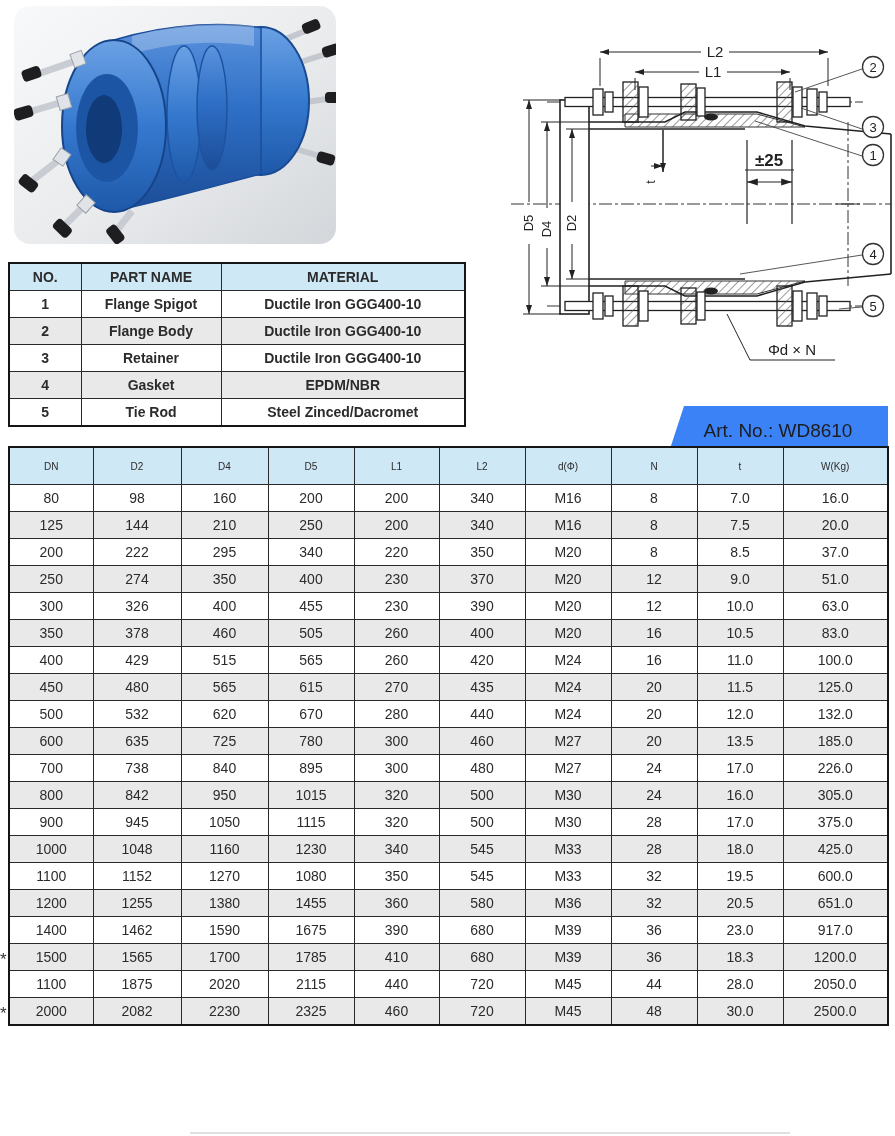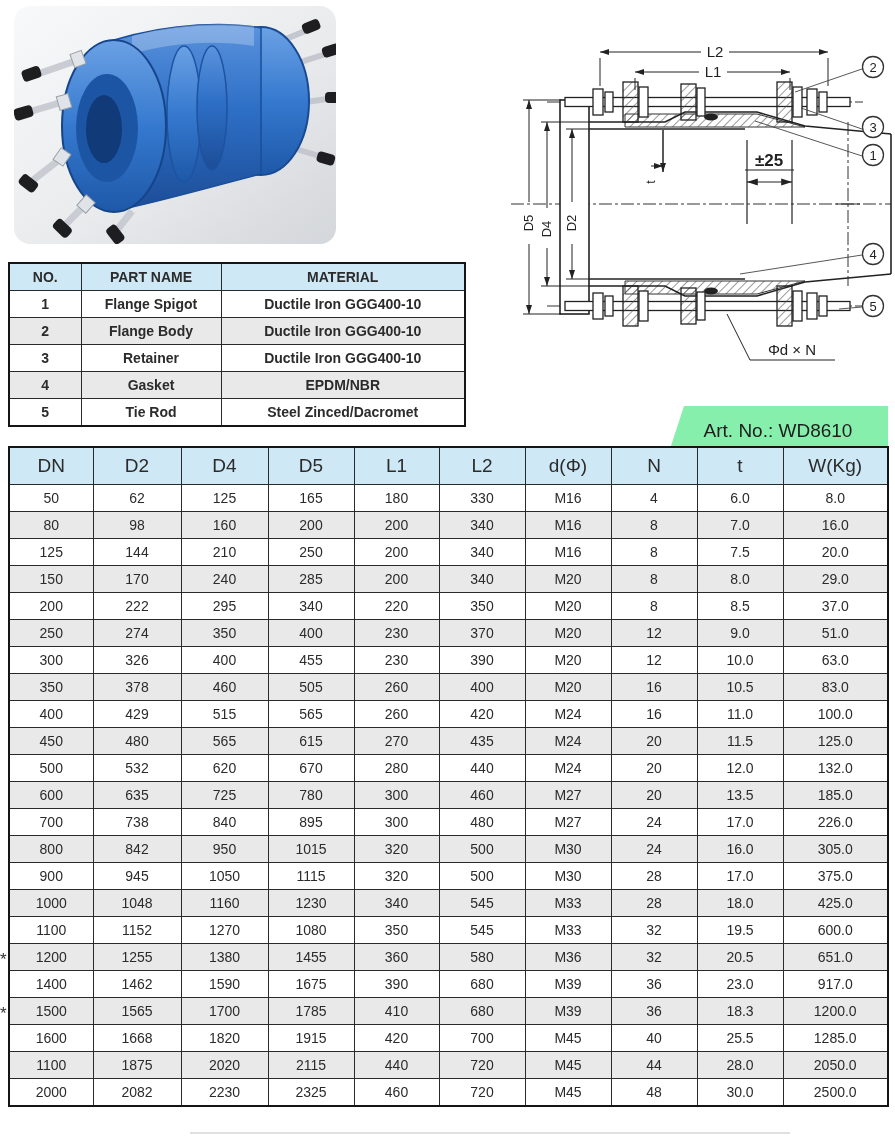--- a/index.html
+++ b/index.html
@@ -17,30 +17,30 @@
   .parts-wrap{position:absolute;left:8px;top:262px;}
   table{border-collapse:collapse;table-layout:fixed;}
   .parts{width:456px;border:2px solid #151515;}
   .parts th,.parts td{border:1px solid #2a2a2a;height:26px;padding:0;
       text-align:center;font-size:14px;font-weight:700;vertical-align:middle;}
   .parts thead th{background:#cfe8f6;}
   .parts tbody tr:nth-child(even){background:#e9e9e9;}
 
   
   .badge{position:absolute;left:668px;top:406px;width:220px;height:49px;
-      background:#86efac;display:flex;align-items:center;justify-content:center;
+      background:#3b82f6;display:flex;align-items:center;justify-content:center;
       font-size:19px;color:#1d1d1d;
       clip-path:polygon(16px 0,100% 0,100% 100%,0 100%);}
 
   
   .dims-wrap{position:absolute;left:8px;top:446px;}
   .dims{width:879px;border:2px solid #151515;}
   .dims th,.dims td{border:1px solid #2a2a2a;padding:0;text-align:center;
       vertical-align:middle;font-weight:400;}
-  .dims thead th{background:#cfe8f6;height:36px;font-size:19px;}
+  .dims thead th{background:#cfe8f6;height:36px;font-size:10px;}
   .dims tbody td{height:26px;font-size:14px;}
   .dims tbody tr:nth-child(even){background:#e9e9e9;}
 
   .star{position:absolute;left:-8px;width:10px;font-size:17px;color:#333;
       line-height:10px;}
 
   .bottom-smudge{position:absolute;left:190px;top:1132px;width:600px;height:2px;
       background:#cccccc;opacity:.6;}
 </style>
 </head>
@@ -335,32 +335,20 @@
             <th>L1</th>
             <th>L2</th>
             <th>d(Φ)</th>
             <th>N</th>
             <th>t</th>
             <th>W(Kg)</th>
           </tr>
         </thead>
       <tbody>
           <tr>
-            <td>50</td>
-            <td>62</td>
-            <td>125</td>
-            <td>165</td>
-            <td>180</td>
-            <td>330</td>
-            <td>M16</td>
-            <td>4</td>
-            <td>6.0</td>
-            <td>8.0</td>
-          </tr>
-          <tr>
             <td>80</td>
             <td>98</td>
             <td>160</td>
             <td>200</td>
             <td>200</td>
             <td>340</td>
             <td>M16</td>
             <td>8</td>
             <td>7.0</td>
             <td>16.0</td>
@@ -371,32 +359,20 @@
             <td>210</td>
             <td>250</td>
             <td>200</td>
             <td>340</td>
             <td>M16</td>
             <td>8</td>
             <td>7.5</td>
             <td>20.0</td>
           </tr>
           <tr>
-            <td>150</td>
-            <td>170</td>
-            <td>240</td>
-            <td>285</td>
-            <td>200</td>
-            <td>340</td>
-            <td>M20</td>
-            <td>8</td>
-            <td>8.0</td>
-            <td>29.0</td>
-          </tr>
-          <tr>
             <td>200</td>
             <td>222</td>
             <td>295</td>
             <td>340</td>
             <td>220</td>
             <td>350</td>
             <td>M20</td>
             <td>8</td>
             <td>8.5</td>
             <td>37.0</td>
@@ -575,32 +551,20 @@
             <td>1700</td>
             <td>1785</td>
             <td>410</td>
             <td>680</td>
             <td>M39</td>
             <td>36</td>
             <td>18.3</td>
             <td>1200.0</td>
           </tr>
           <tr>
-            <td>1600</td>
-            <td>1668</td>
-            <td>1820</td>
-            <td>1915</td>
-            <td>420</td>
-            <td>700</td>
-            <td>M45</td>
-            <td>40</td>
-            <td>25.5</td>
-            <td>1285.0</td>
-          </tr>
-          <tr>
             <td>1100</td>
             <td>1875</td>
             <td>2020</td>
             <td>2115</td>
             <td>440</td>
             <td>720</td>
             <td>M45</td>
             <td>44</td>
             <td>28.0</td>
             <td>2050.0</td>

